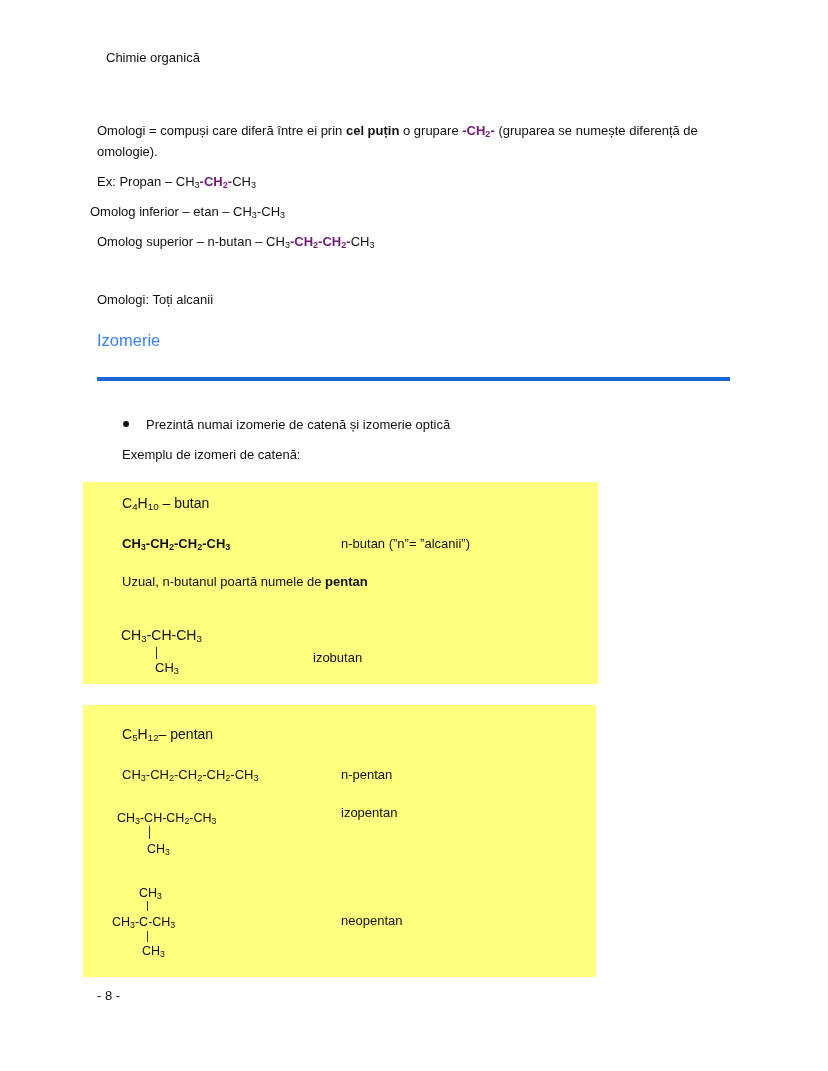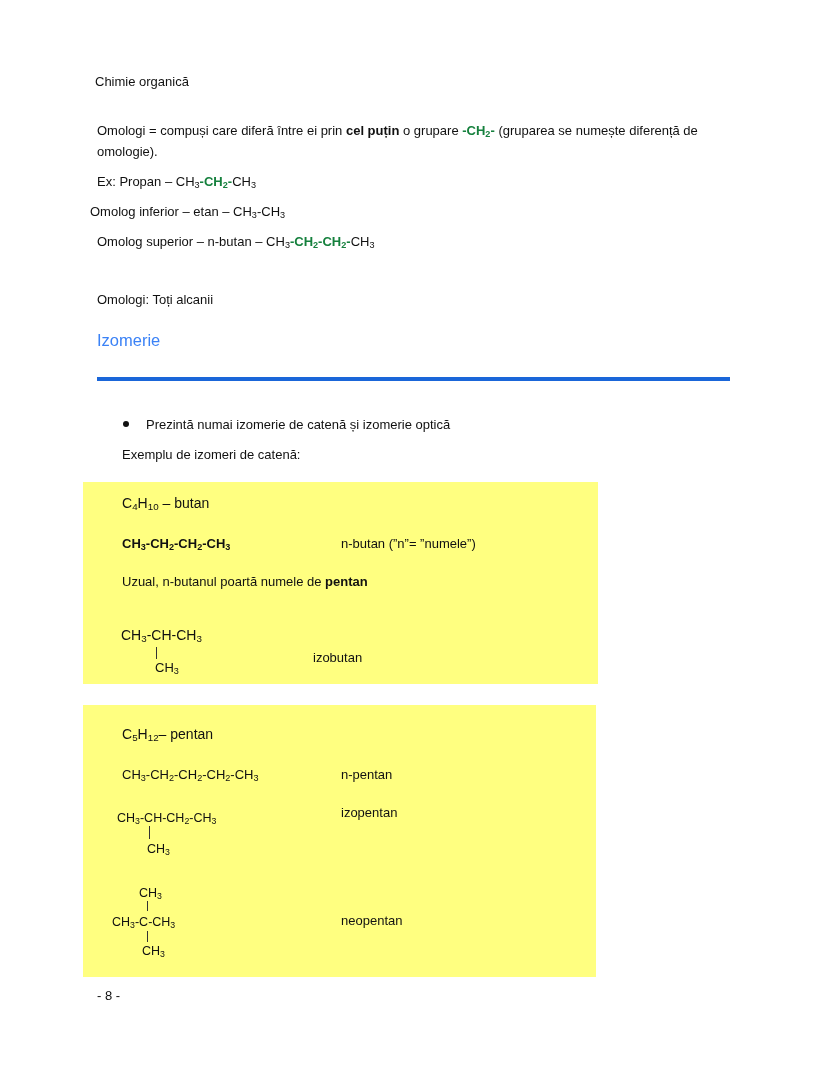--- a/index.html
+++ b/index.html
@@ -1,33 +1,33 @@
 <!DOCTYPE html>
 <html><head>
 <meta charset="utf-8">
 <style>
   html, body { margin: 0; padding: 0; }
   body {
     width: 828px; height: 1071px; background: #ffffff; position: relative; overflow: hidden;
     font-family: "Liberation Sans", sans-serif; color: #111; font-size: 13px;
   }
   .abs { position: absolute; white-space: nowrap; }
-  .red { color: #15803d; font-weight: bold; }
+  .red { color: #701a75; font-weight: bold; }
   sub { font-size: 0.7em; vertical-align: -0.25em; line-height: 0; }
   .heading { color: #3b82f6; font-size: 16.5px; }
   .rule { position: absolute; left: 97px; top: 377px; width: 633px; height: 4px; background: #1a66d9; }
   .box { position: absolute; background: #ffff80; }
   .bullet-dot { position: absolute; width: 6px; height: 6px; border-radius: 50%; background: #111; }
   .vline { position: absolute; width: 1px; background: #333; }
   .t14 { font-size: 14px; }
 </style>
 </head>
 <body>
 
-<div class="abs" style="left:95px; top:50px;margin-top:24px;">Chimie organică</div>
+<div class="abs" style="left:106px; top:50px;">Chimie organică</div>
 
 <div class="abs" style="left:97px; top:123px;">
   <span>Omologi = compuși care diferă între ei prin </span><b>cel puțin</b><span> o grupare </span><span class="red"><span>-CH</span><sub>2</sub><span>-</span></span><span> (gruparea se numește diferență de</span>
 </div>
 <div class="abs" style="left:97px; top:144px;">omologie).</div>
 
 <div class="abs" style="left:97px; top:174px;">
   <span>Ex: Propan – CH</span><sub>3</sub><span class="red"><span>-CH</span><sub>2</sub><span>-</span></span><span>CH</span><sub>3</sub>
 </div>
 
@@ -48,21 +48,21 @@
 <div class="abs" style="left:146px; top:417px;">Prezintă numai izomerie de catenă și izomerie optică</div>
 <div class="abs" style="left:122px; top:447px;">Exemplu de izomeri de catenă:</div>
 
 <div class="box" style="left:83px; top:482px; width:515px; height:202px;"></div>
 <div class="abs t14" style="left:122px; top:495px;">
   <span>C</span><sub>4</sub><span>H</span><sub>10</sub><span> – butan</span>
 </div>
 <div class="abs" style="left:122px; top:536px;font-weight:bold;">
   <span>CH</span><sub>3</sub><span>-CH</span><sub>2</sub><span>-CH</span><sub>2</sub><span>-CH</span><sub>3</sub>
 </div>
-<div class="abs" style="left:341px; top:536px;">n-butan (”n”= ”numele”)</div>
+<div class="abs" style="left:341px; top:536px;">n-butan (”n”= ”alcanii”)</div>
 <div class="abs" style="left:122px; top:574px;">
   <span>Uzual, n-butanul poartă numele de </span><b>pentan</b>
 </div>
 <div class="abs t14" style="left:121px; top:627px;">
   <span>CH</span><sub>3</sub><span>-CH-CH</span><sub>3</sub>
 </div>
 <div class="vline" style="left:156px; top:647px; height:12px;"></div>
 <div class="abs" style="left:155px; top:660px;">
   <span>CH</span><sub>3</sub>
 </div>

